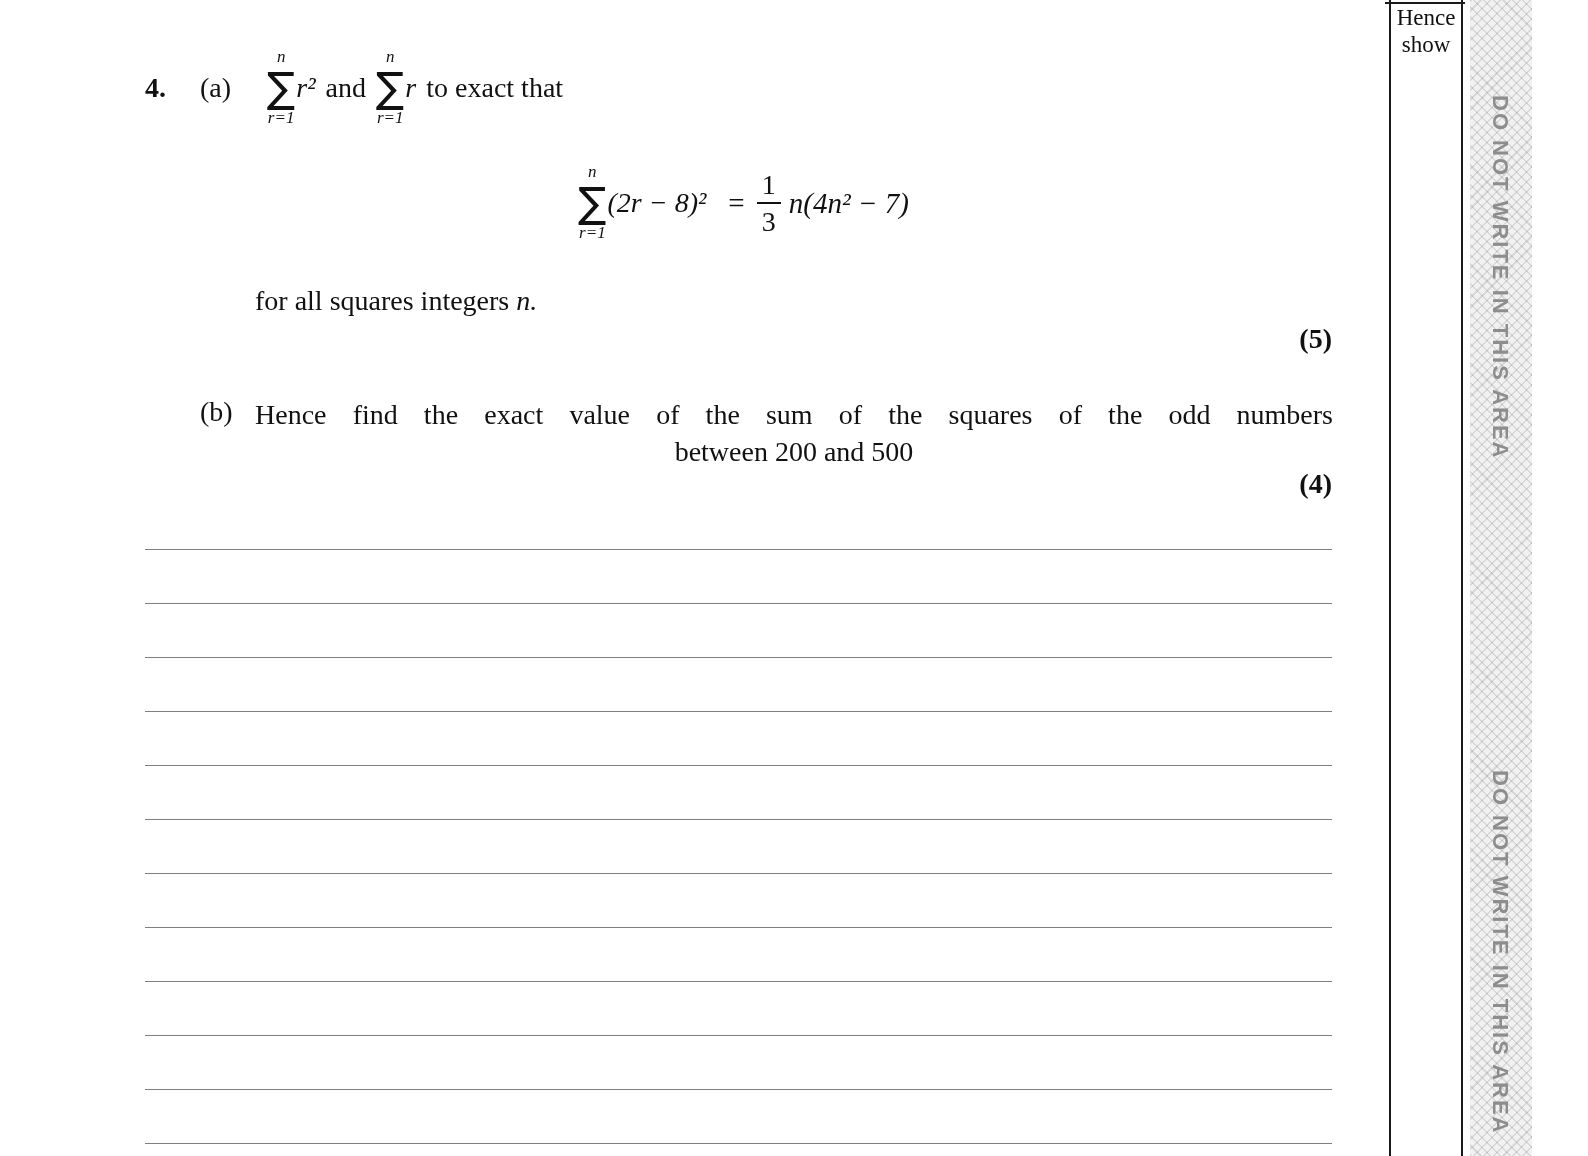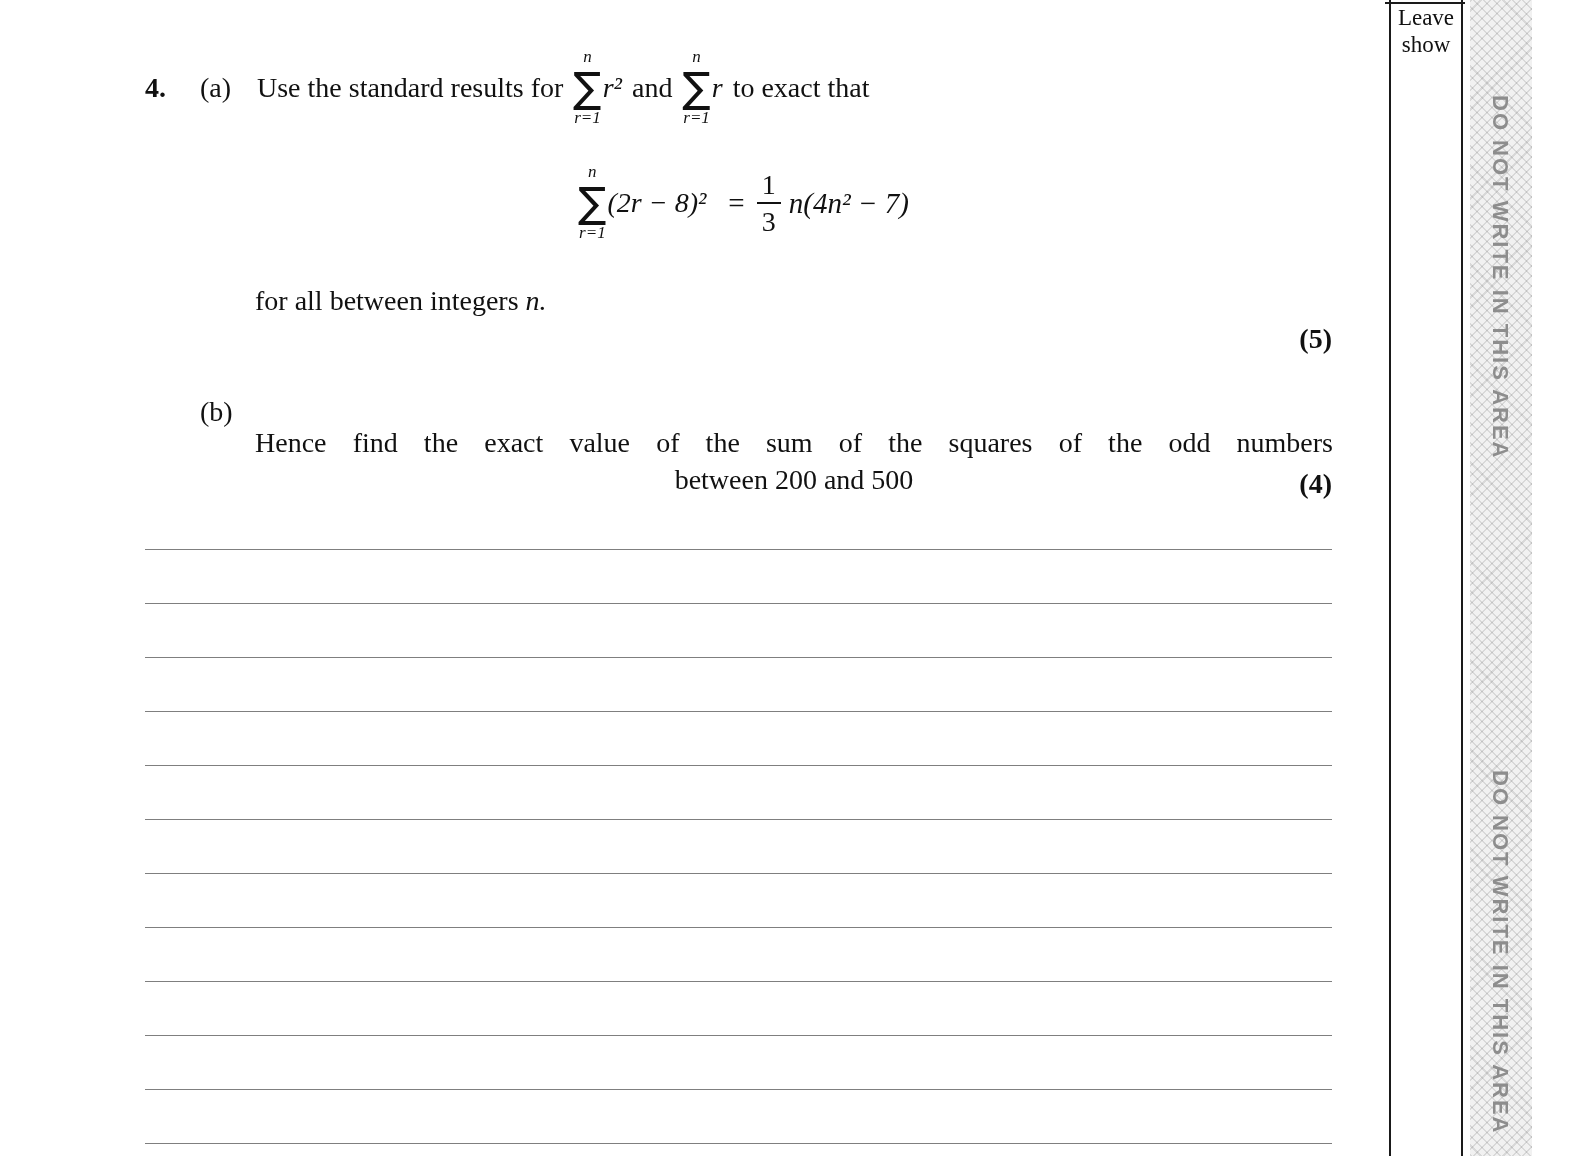--- a/index.html
+++ b/index.html
@@ -78,21 +78,20 @@
     top: 396px;
     font-size: 28px;
   }
   .b-para {
     position: absolute;
     left: 255px;
     top: 396px;
     width: 1078px;
     font-size: 28px;
     line-height: 37px;
-    margin-top: 28px;
   }
   .b-line1 { text-align: justify; text-align-last: justify; }
   .b-line2 { text-align: center; }
 
   
   .answers {
     position: absolute;
     left: 145px;
     top: 549px;
     width: 1187px;
@@ -157,21 +156,20 @@
   .strip-text-2 { top: 770px; }
 </style>
 </head>
 <body>
 
 <div class="page">
 
   <div class="part-a-row">
     <span class="q-num">4.</span>
     <span class="a-label">(a)</span>
-    <span>Use the standard results for</span>
     <span class="sum-group">
       <span class="sum">
         <span class="lim">n</span>
         <span class="sigma">∑</span>
         <span class="lim">r=1</span>
       </span>
       <span class="sum-body mi">r²</span>
     </span>
     <span>and</span>
     <span class="sum-group">
@@ -196,21 +194,21 @@
     </span>
     <span class="eq-sign">=</span>
     <span class="frac">
       <span class="num">1</span>
       <span class="den">3</span>
     </span>
     <span class="mi">n(4n² − 7)</span>
   </div>
 
   <div class="closing-line">
-    <span>for all between integers </span><span class="mi">n.</span>
+    <span>for all squares integers </span><span class="mi">n.</span>
   </div>
 
   <div class="marks marks-a">(5)</div>
 
   <div class="b-label">(b)</div>
   <div class="b-para">
     <div class="b-line1">Hence find the exact value of the sum of the squares of the odd numbers</div>
     <div class="b-line2">between 200 and 500</div>
   </div>
 
@@ -228,21 +226,21 @@
     <div class="answer-line"></div>
     <div class="answer-line"></div>
     <div class="answer-line"></div>
     <div class="answer-line"></div>
   </div>
 
   <div class="vline vline-left"></div>
   <div class="vline vline-right"></div>
   <div class="hline-top"></div>
   <div class="leave-box">
-    <div>Leave</div>
+    <div>Hence</div>
     <div>show</div>
   </div>
 
   <div class="strip"></div>
   <div class="strip-text strip-text-1">DO NOT WRITE IN THIS AREA</div>
   <div class="strip-text strip-text-2">DO NOT WRITE IN THIS AREA</div>
 
 </div>
 
 </body></html>

